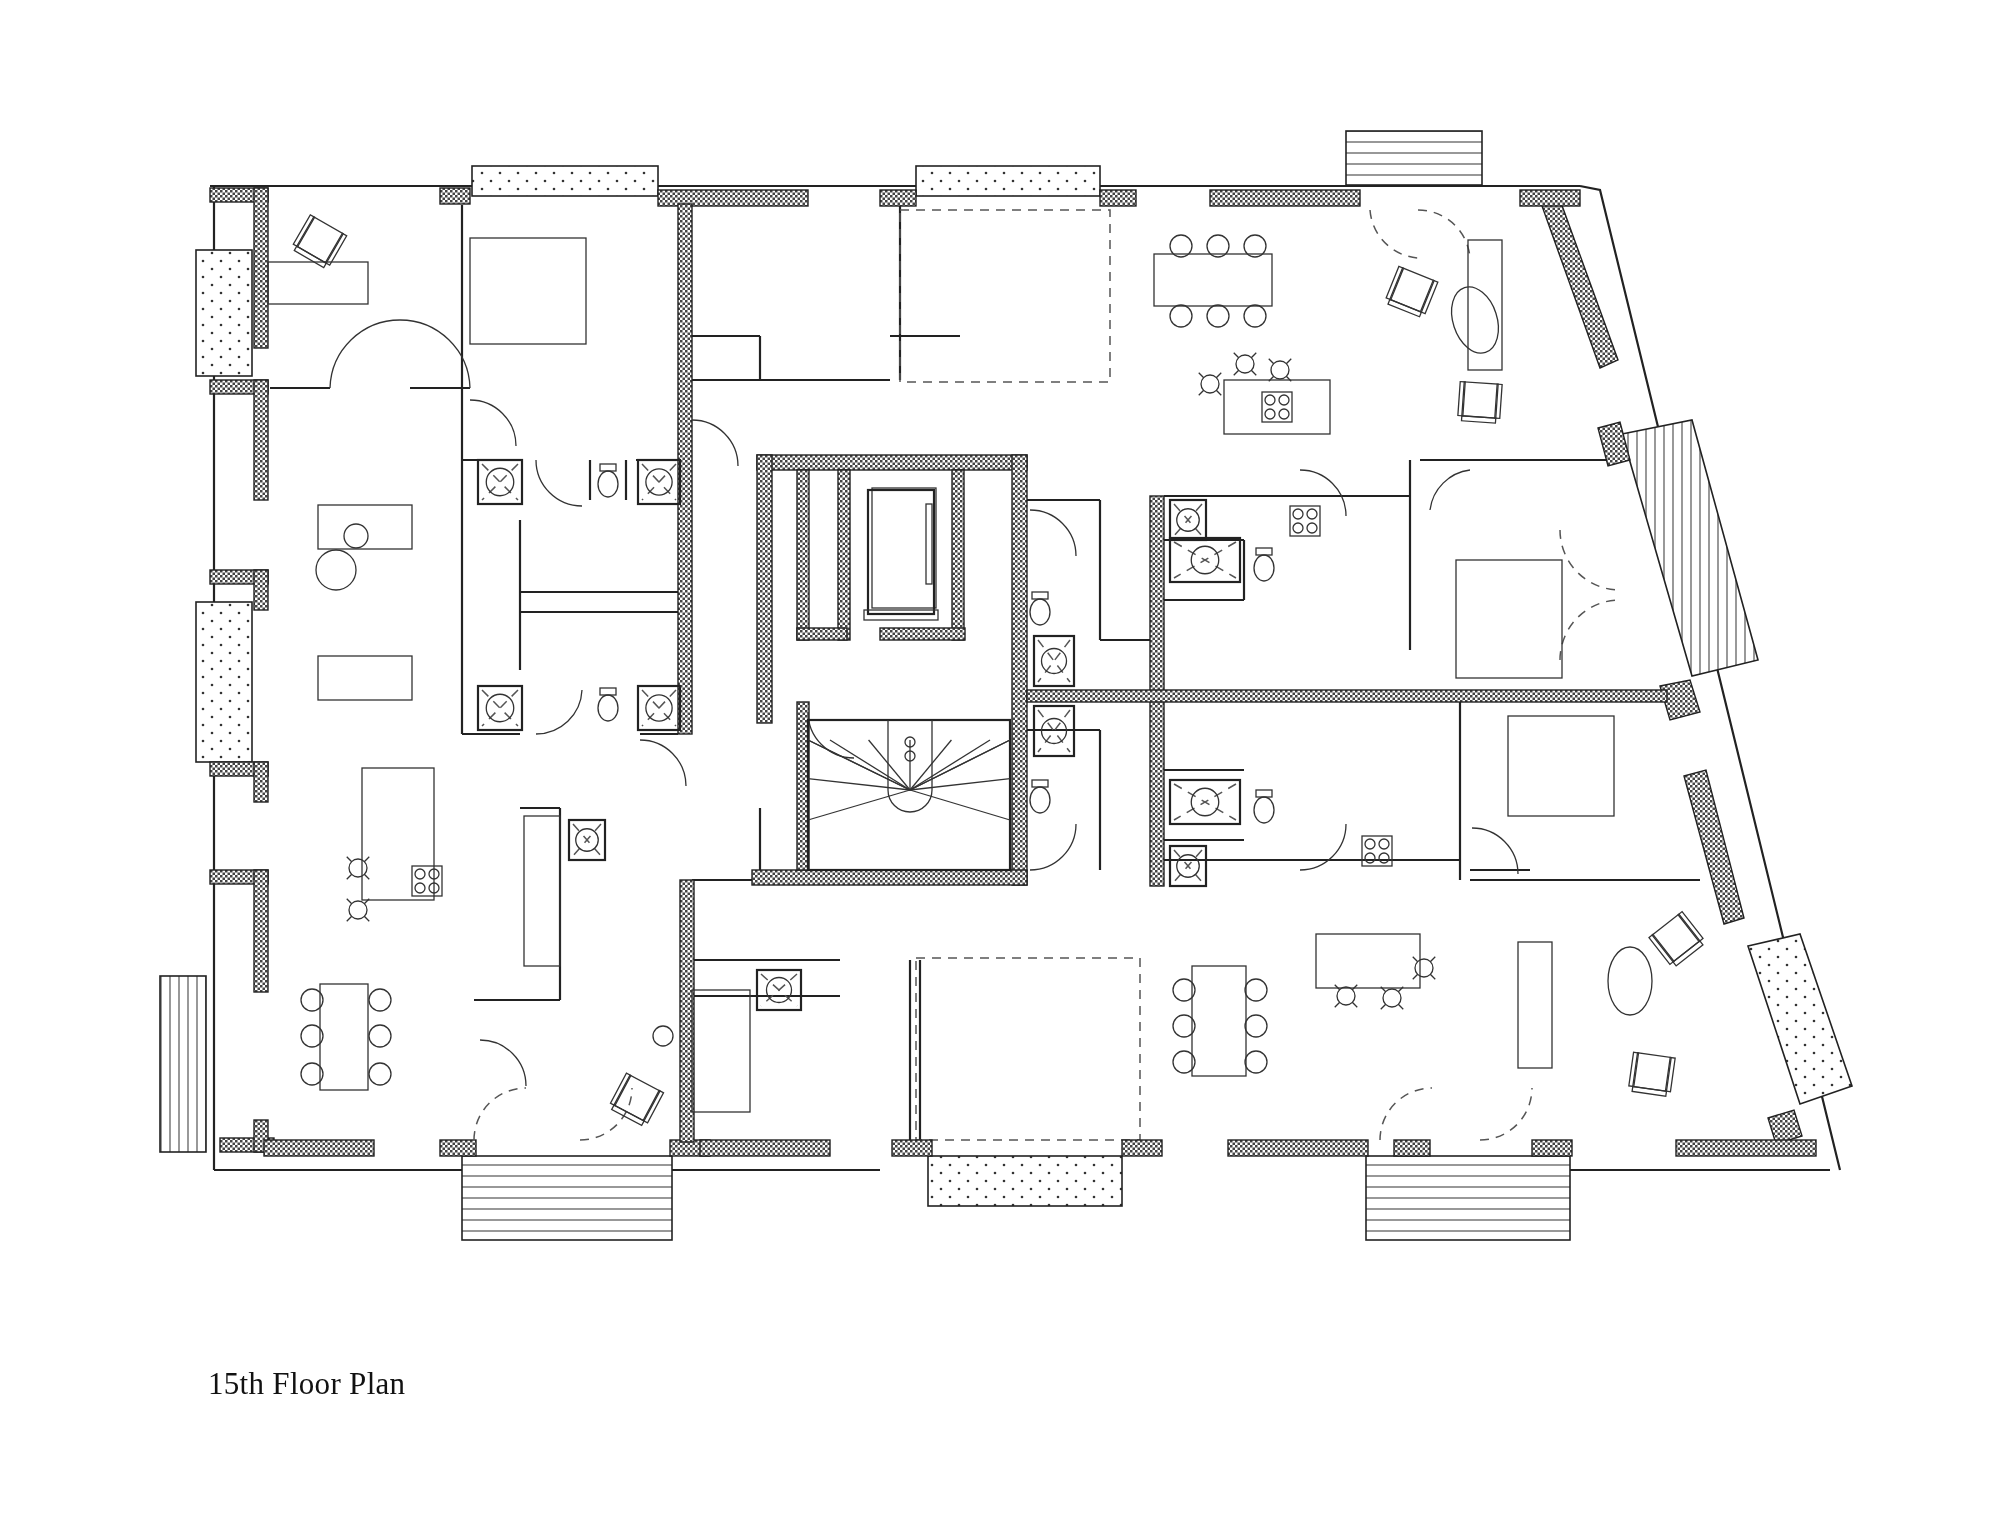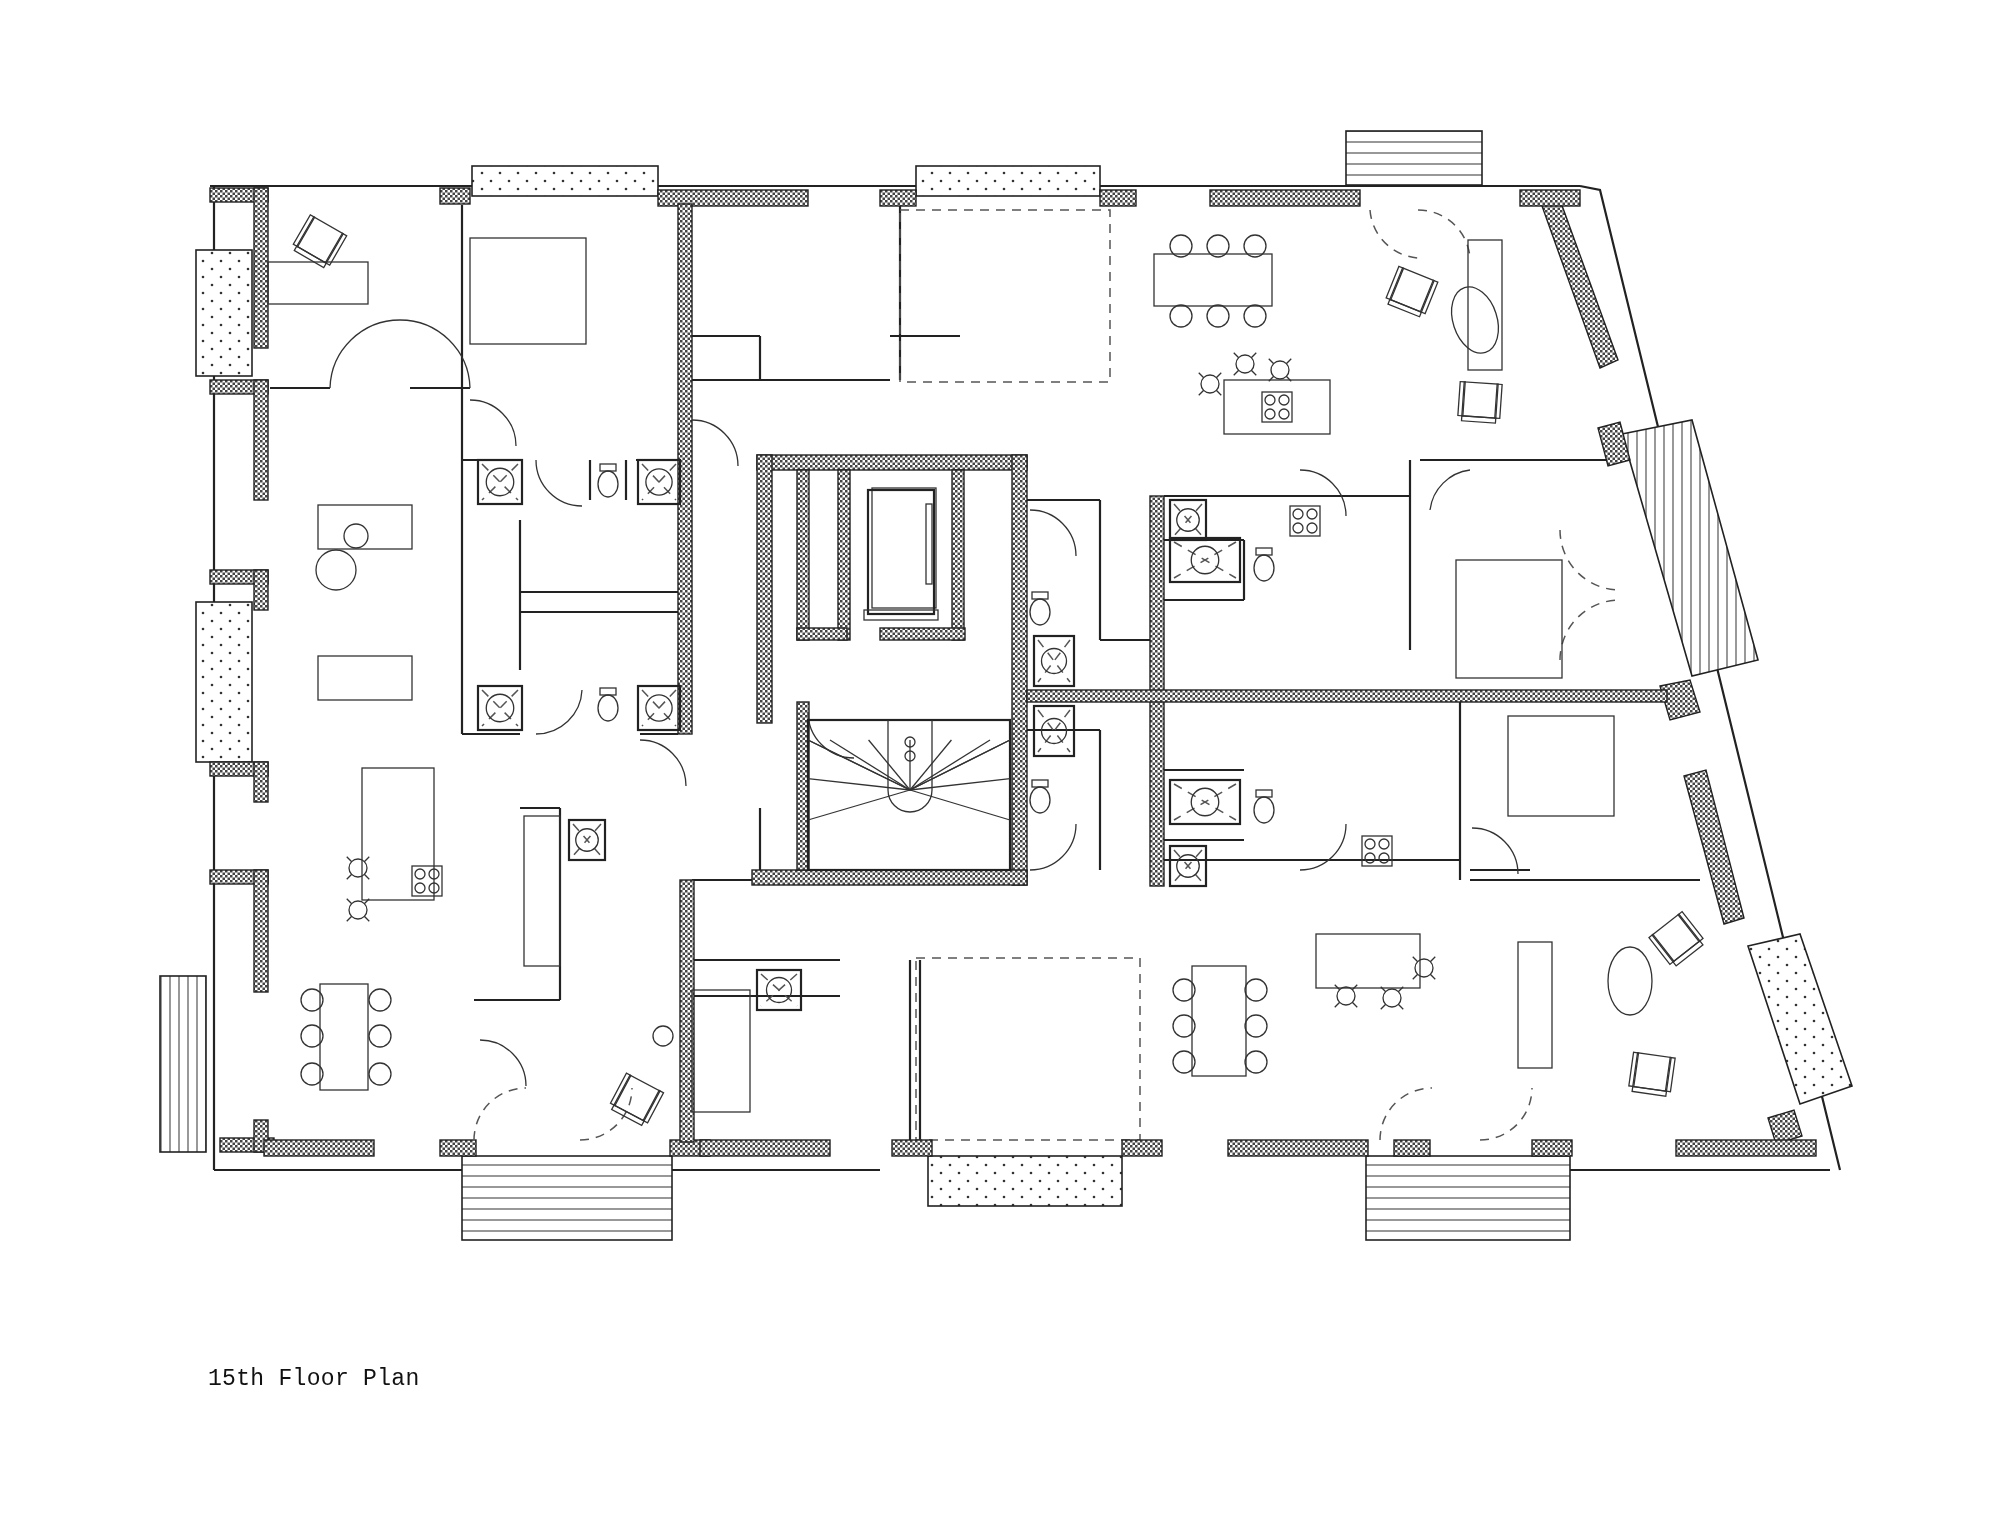--- a/index.html
+++ b/index.html
@@ -1,20 +1,20 @@
 <!DOCTYPE html>
 <html><head>
   <meta charset="utf-8">
   <style>
     html, body { margin: 0; padding: 0; background: #ffffff; }
     body { width: 2000px; height: 1514px; position: relative; overflow: hidden; font-family: "DejaVu Sans", sans-serif; }
     #plan-canvas { position: absolute; left: 0; top: 0; width: 2000px; height: 1514px; }
     #plan-title {
       position: absolute; left: 208px; top: 1366px;
-      font-family: Liberation Mono, monospace; font-size: 23px; font-weight: 500;
+      font-family: Liberation Serif, serif; font-size: 31px; font-weight: 500;
       color: #111111; letter-spacing: 0.3px; margin: 0;
     }
     .thin { stroke: #333; stroke-width: 1.3; fill: none; }
     .med  { stroke: #222; stroke-width: 2.2; fill: none; }
     .wall { stroke: #222; stroke-width: 1.4; fill: url(#hatch); }
     .dash { stroke: #555; stroke-width: 1.5; fill: none; stroke-dasharray: 9 7; }
     .balc-dots { stroke: #222; stroke-width: 1.6; fill: url(#dots); }
     .balc-lines { stroke: #222; stroke-width: 1.6; fill: url(#hlines); }
     .balc-vlines { stroke: #222; stroke-width: 1.6; fill: url(#vlines); }
   </style>

